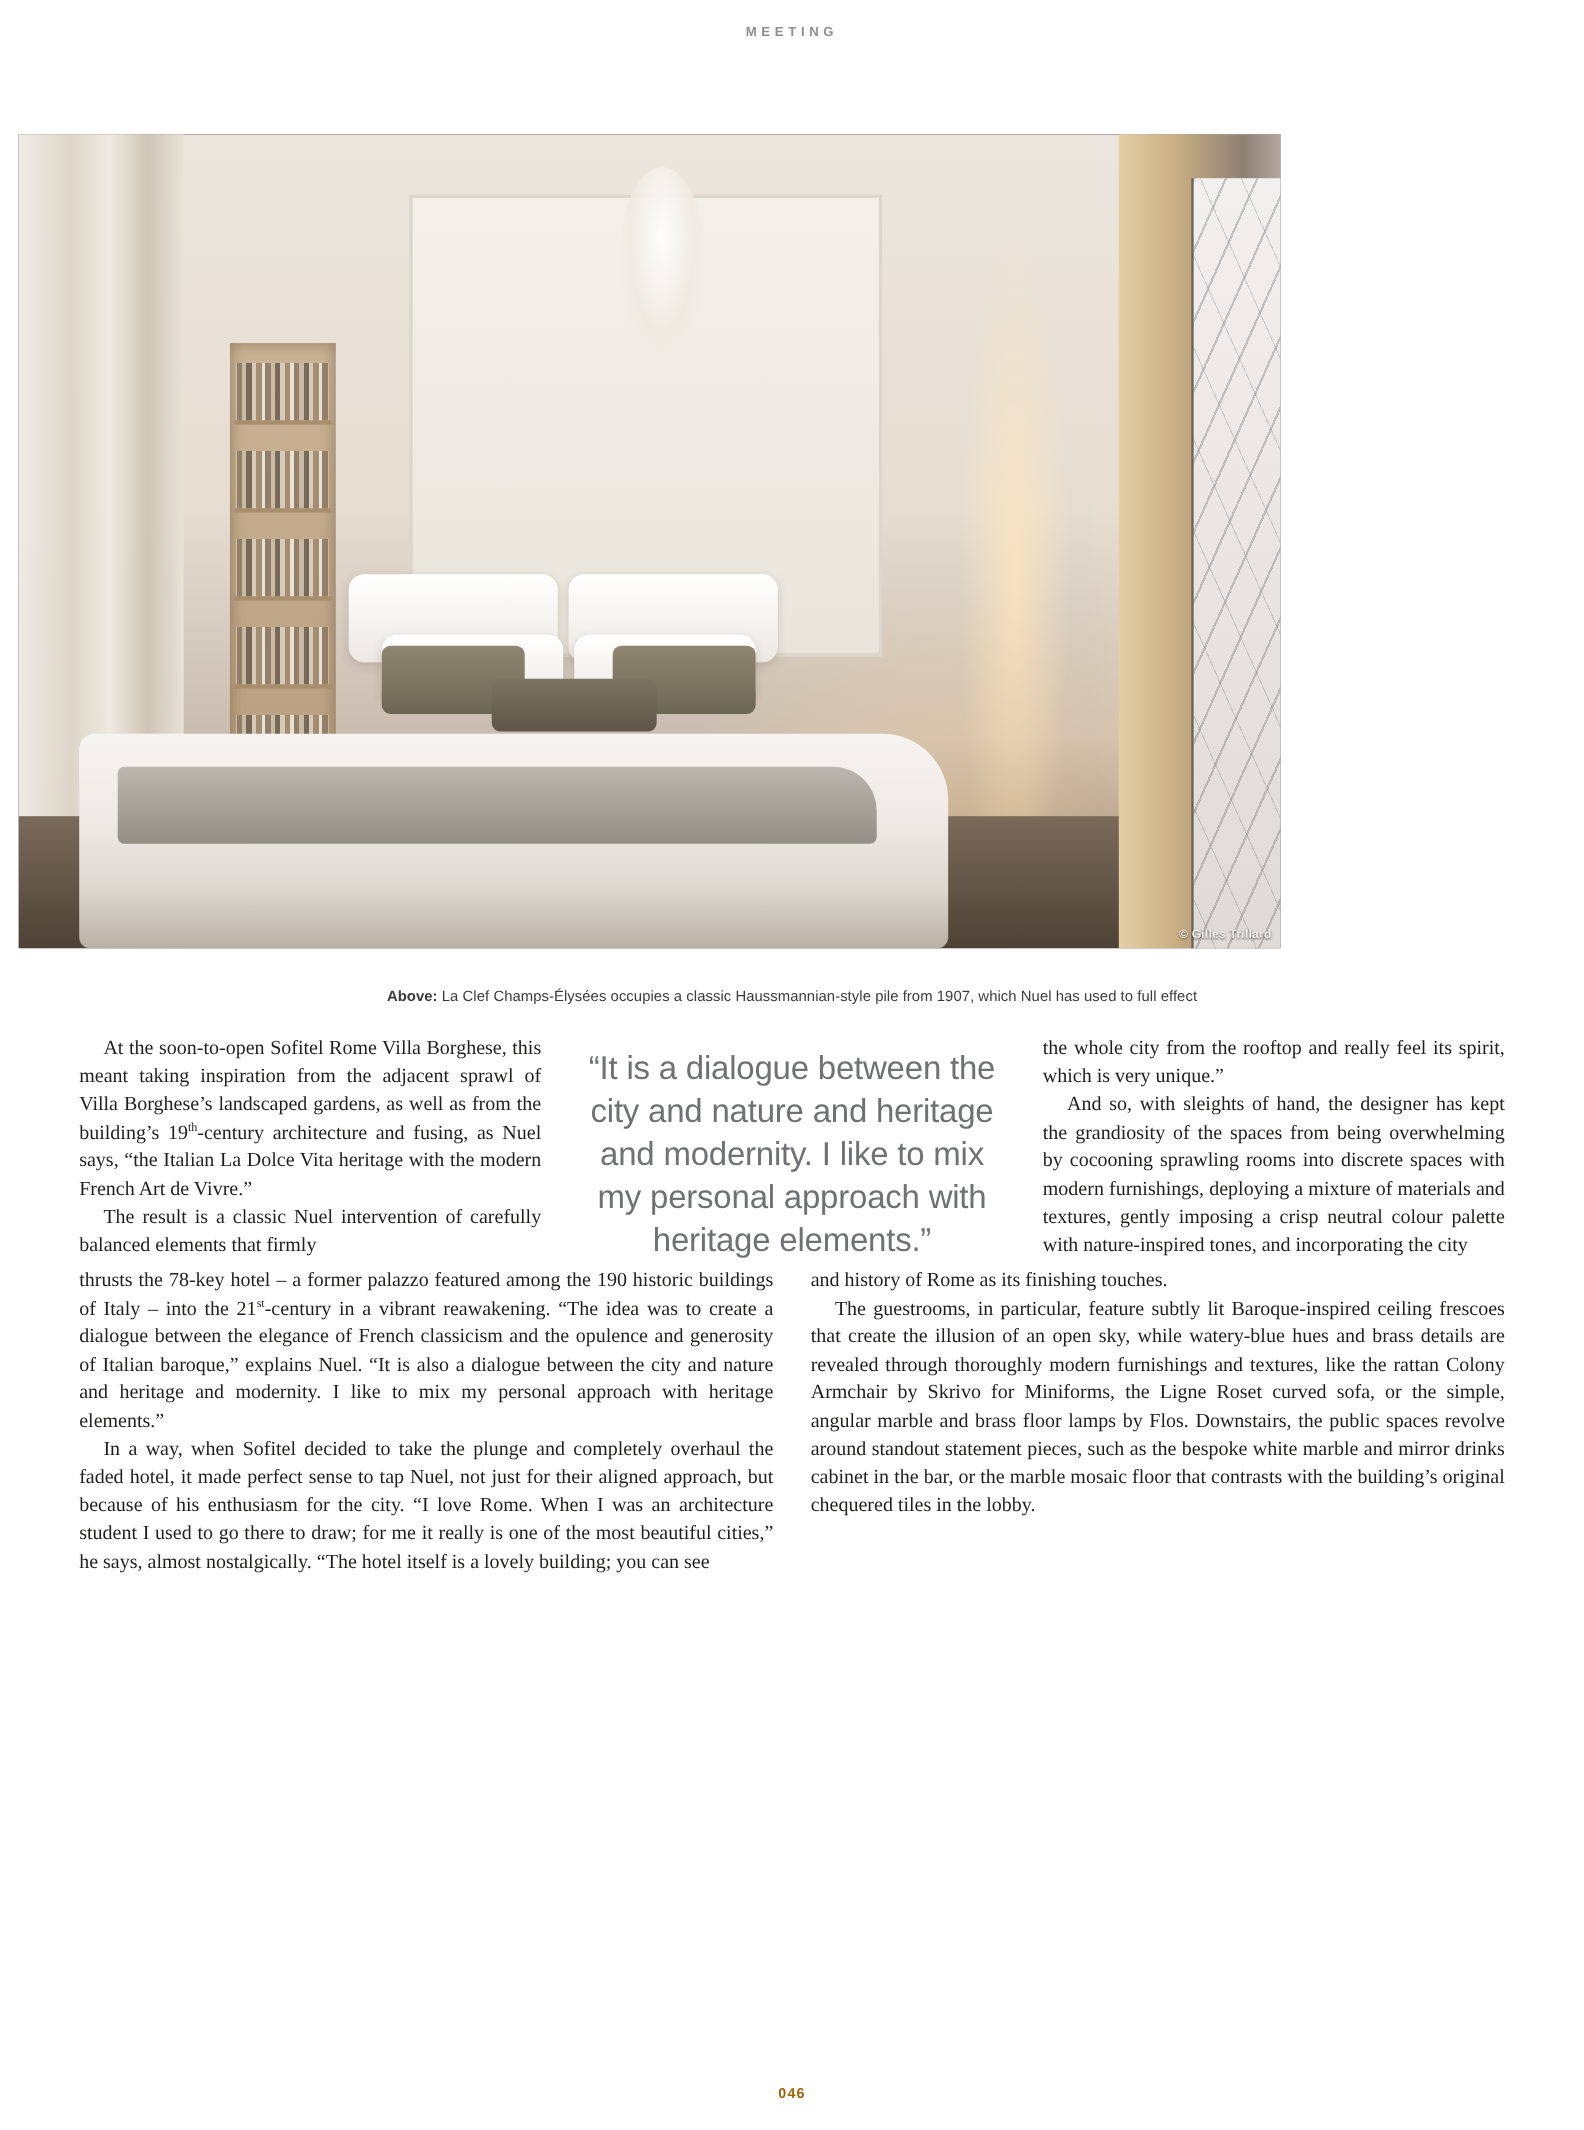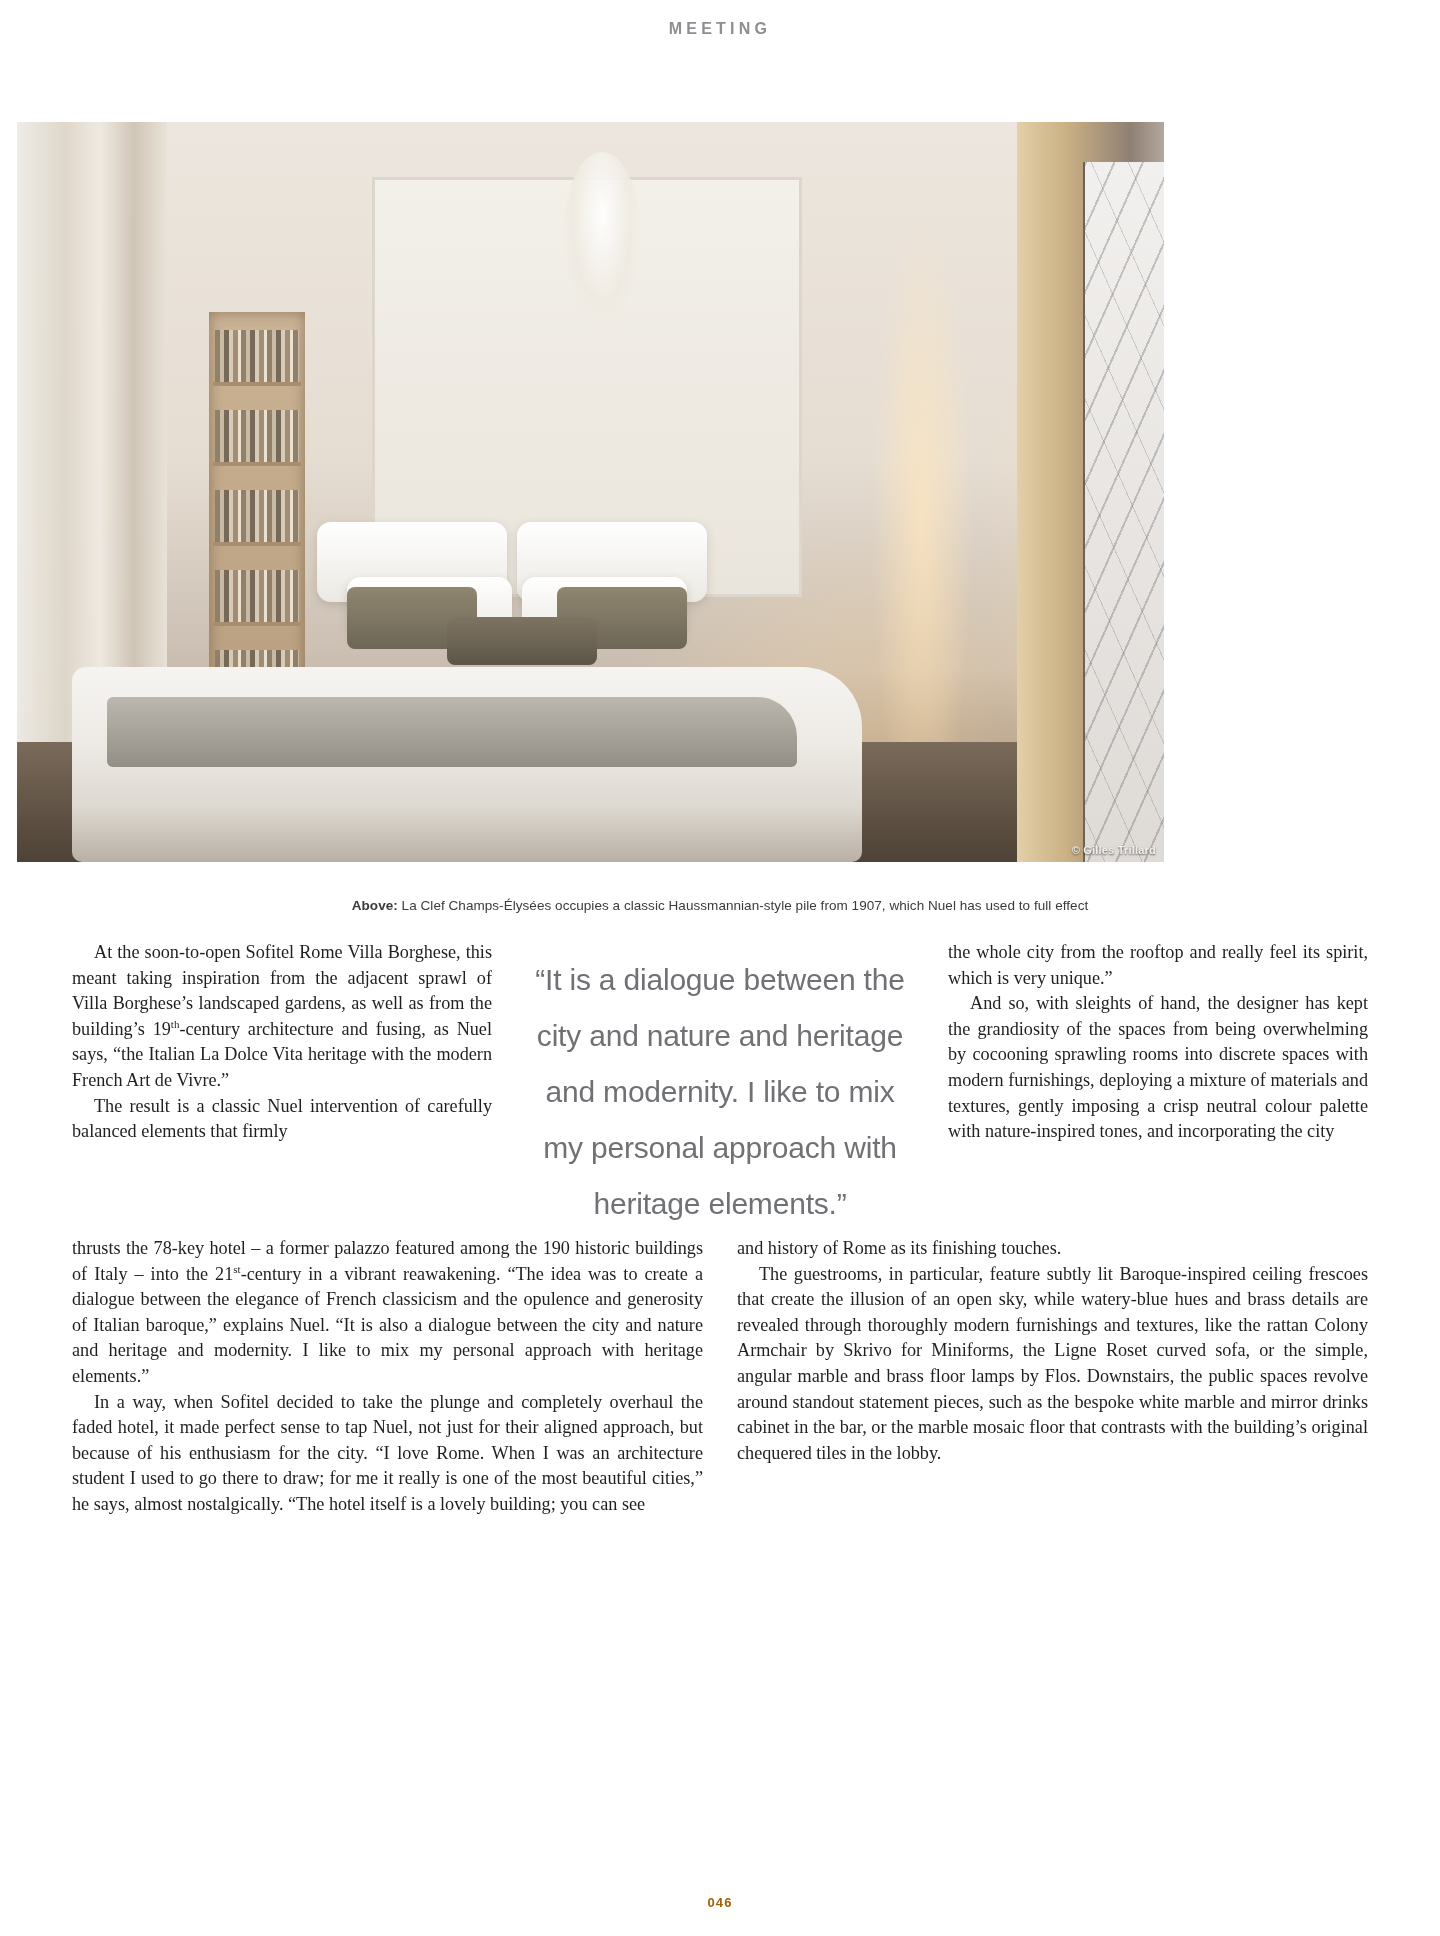--- a/index.html
+++ b/index.html
@@ -15,21 +15,21 @@
 
   
   .page-header {
     width: 100%;
     text-align: center;
     padding-top: 20px;
     height: 52px;
   }
   .page-header .kicker {
     font-family: "Liberation Sans", sans-serif;
-    font-size: 16px;
+    font-size: 12px;
     font-weight: 700;
     letter-spacing: 4.2px;
     color: #8d8f92;
     text-transform: uppercase;
   }
 
   
   .hero-wrap {
     position: absolute;
     left: 17px;
@@ -170,21 +170,21 @@
     text-align: justify;
     text-indent: 22px;
     hyphens: auto;
   }
   p.body.noindent { text-indent: 0; }
   p.body sup { font-size: 11px; vertical-align: super; line-height: 0; }
 
   .pullquote {
     font-family: "Liberation Sans", sans-serif;
     font-size: 30px;
-    line-height: 56px;
+    line-height: 39px;
     color: #6f7174;
     text-align: center;
     font-weight: 400;
     padding-top: 12px;
     letter-spacing: -.2px;
   }
 
   
   .cols-bottom {
     display: flex;

